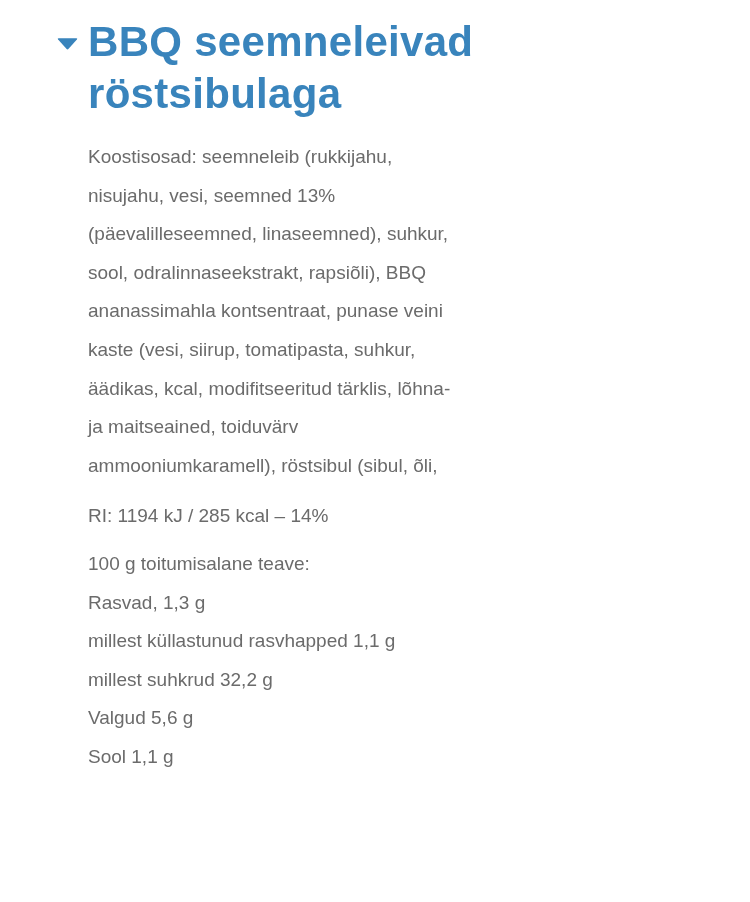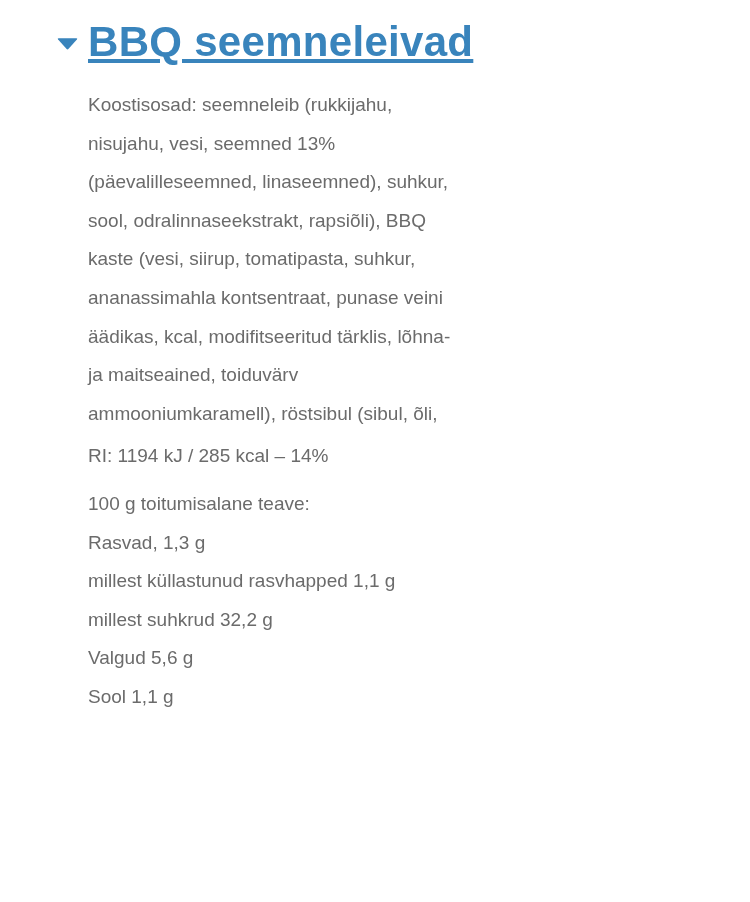--- a/index.html
+++ b/index.html
@@ -33,67 +33,67 @@
   .title {
     color: #3984bc;
     font-size: 42px;
     line-height: 52px;
     font-weight: 600;
     letter-spacing: 0.3px;
   }
   .title span {
     display: block;
     white-space: nowrap;
-    text-decoration: underline;
   }
   .body-copy {
     margin-left: 31px;
     color: #6b6b6b;
     font-size: 19px;
     line-height: 38.6px;
     font-weight: 400;
   }
   .body-copy .line {
     white-space: nowrap;
   }
   .ingredients {
     margin: 0;
   }
   .ri-line {
-    margin-top: 4px;
+    margin-top: 12px;
     white-space: nowrap;
   }
   .nutrition {
     margin-top: 9px;
     padding-bottom: 12px;
   }
 </style>
 </head>
 <body>
 
 <div class="section">
 
   <div class="accordion-header">
     <svg class="caret" viewBox="0 0 21 13" xmlns="http://www.w3.org/2000/svg">
       <path d="M1.8 1.2 L19.2 1.2 Q21 1.2 19.9 2.6 L11.6 11.8 Q10.5 13 9.4 11.8 L1.1 2.6 Q0 1.2 1.8 1.2 Z" fill="#3984bc"></path>
     </svg>
     <h2 class="title" style="margin:0">
       <span>BBQ seemneleivad</span>
+      <span>röstsibulaga</span>
     </h2>
   </div>
 
   <div class="body-copy">
 
     <div class="ingredients">
       <div class="line">Koostisosad: seemneleib (rukkijahu,</div>
       <div class="line">nisujahu, vesi, seemned 13%</div>
       <div class="line">(päevalilleseemned, linaseemned), suhkur,</div>
       <div class="line">sool, odralinnaseekstrakt, rapsiõli), BBQ</div>
+      <div class="line">ananassimahla kontsentraat, punase veini</div>
       <div class="line">kaste (vesi, siirup, tomatipasta, suhkur,</div>
-      <div class="line">ananassimahla kontsentraat, punase veini</div>
       <div class="line">äädikas, kcal, modifitseeritud tärklis, lõhna-</div>
       <div class="line">ja maitseained, toiduvärv</div>
       <div class="line">ammooniumkaramell), röstsibul (sibul, õli,</div>
     </div>
 
     <div class="ri-line">RI: 1194 kJ / 285 kcal – 14%</div>
 
     <div class="nutrition">
       <div class="line">100 g toitumisalane teave:</div>
       <div class="line">Rasvad, 1,3 g</div>

